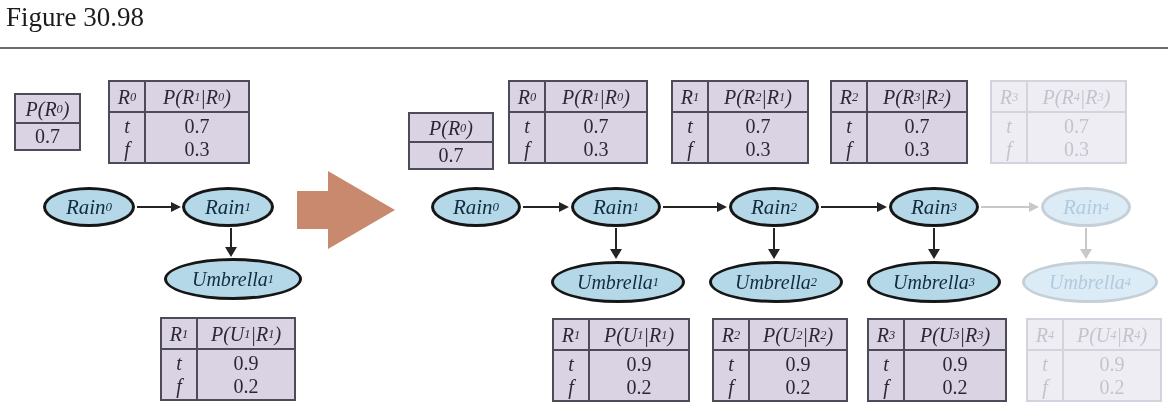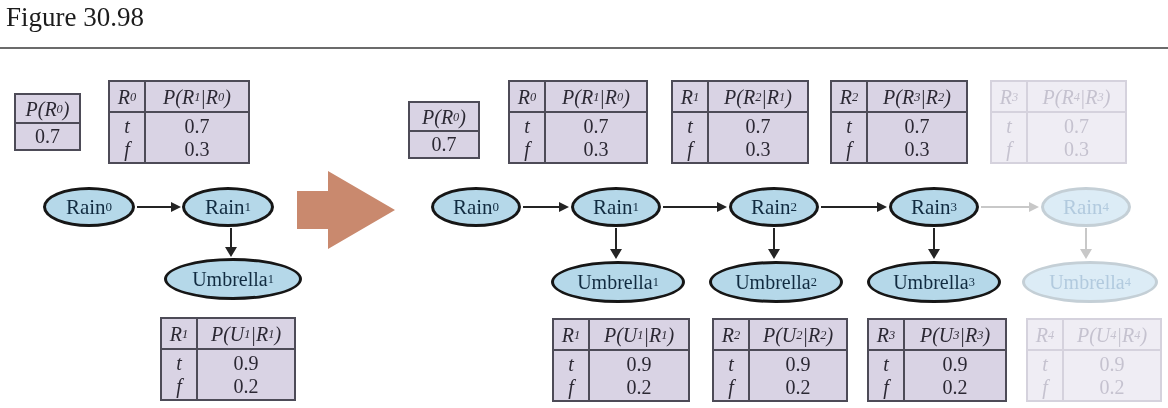--- a/index.html
+++ b/index.html
@@ -26,21 +26,21 @@
   .cpt.prior .hdr{border-right:none;}
   .cpt.faded{background:var(--table_faded_fill);border-color:var(--table_faded_line);color:var(--table_faded_text);}
   .cpt.faded .var,.cpt.faded .hdr,.cpt.faded .labels{border-color:var(--table_faded_line);}
   sub{font-size:62%;line-height:0;vertical-align:-0.3em;}
 
   
   .node{
     position:absolute;border-radius:50%;border:3px solid var(--node_border);
     background:var(--node_fill);color:var(--node_text);
     display:flex;align-items:center;justify-content:center;
-    font-size:21px;text-align:center;
+    font-style:italic;font-size:21px;text-align:center;
   }
   .node.faded{border-color:var(--node_faded_border);background:var(--node_faded_fill);color:var(--node_faded_text);}
 
   
   .edge{position:absolute;}
   .edge i{display:block;position:absolute;}
   .edge.h{height:12px;}
   .edge.h .line{left:0;right:9px;top:5px;height:2px;background:var(--edge);}
   .edge.h .head{right:0;top:1px;width:0;height:0;border-top:5px solid transparent;border-bottom:5px solid transparent;border-left:10px solid var(--edge);}
   .edge.v{width:14px;}
@@ -107,21 +107,21 @@
       </div>
     </div>
   </div>
 
   <svg class="bigarrow" width="99" height="78" viewBox="0 0 99 78">
     <polygon points="0,20 31,20 31,0 98,39 31,78 31,58 0,58"></polygon>
   </svg>
 
   <div>
 
-    <div class="cpt prior" style="left:408px;top:101px;width:72px;height:58px">
+    <div class="cpt prior" style="left:408px;top:112px;width:86px;height:58px">
       <div class="cell hdr">P(R<sub>0</sub>)</div>
       <div class="cell vals">0.7</div>
     </div>
 
     <div class="cpt" style="left:508px;top:80px;width:140px;height:84px">
       <div class="cell var">R<sub>0</sub></div>
       <div class="cell hdr">P(R<sub>1</sub>|R<sub>0</sub>)</div>
       <div class="cell labels">
         <span>t</span>
         <span>f</span>

